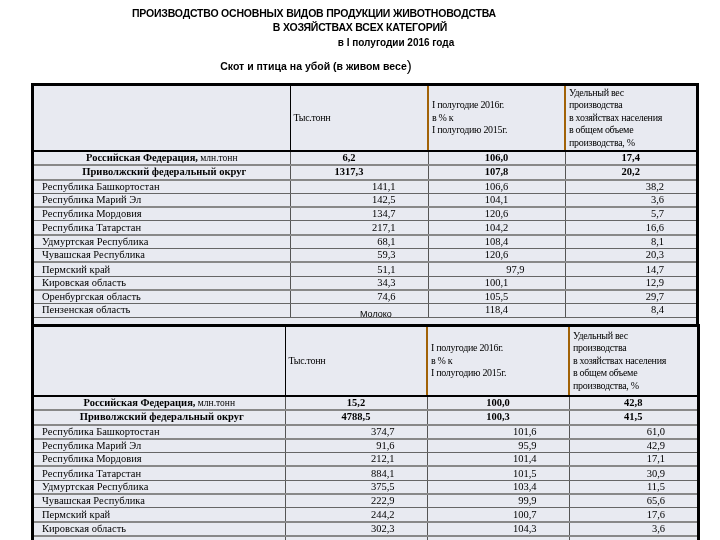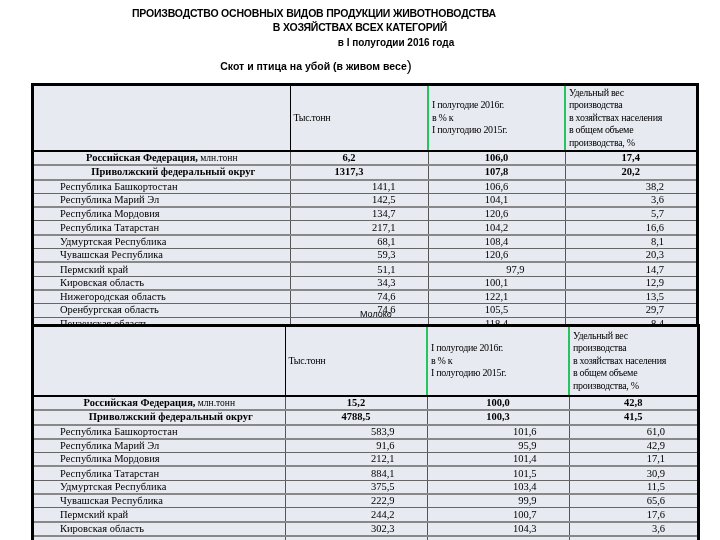--- a/index.html
+++ b/index.html
@@ -18,25 +18,25 @@
   .tbl table { border-collapse:collapse; width:100%; table-layout:fixed; }
   .tbl td { padding:0 3px; height:12.3px; line-height:12px; font-size:10.5px; white-space:nowrap;
             border-right:1px solid #555; overflow:hidden; }
   .tbl td:last-child { border-right:none; }
   .tbl tr.row td { border-bottom:1px solid #666; }
   .tbl tr.row.sep td { border-bottom:2px solid #888; }
   .tbl tr.head td { height:auto; vertical-align:middle; text-align:left; 
                     font-size:10px; line-height:12.5px; border-bottom:2px solid #000;
                     letter-spacing:-0.3px; }
   .tbl tr.head td.c0 { border-right:1px solid #000; }
-  .tbl tr.head td.c1, .tbl tr.head td.c2 { border-right:2px solid #22c55e; }
+  .tbl tr.head td.c1, .tbl tr.head td.c2 { border-right:2px solid #a16207; }
   .tbl td.num { text-align:center; }
   .tbl td.num3 { text-align:right; padding-right:32px;padding-left:12px; }
   .tbl tr.bold td { font-weight:bold;text-align:center; }
-  .tbl td.indent { padding-left:26px; }
+  .tbl td.indent { padding-left:8px; }
   .tbl .unit { font-weight:normal; font-size:9.5px; }
   .topbar { border-top:3px solid #000; }
 
   #t1 { left:31px; top:83px; width:668px; height:242px; }
   #t2 { left:31px; top:324px; width:669px; height:216px; }
   .overlay { position:absolute; left:360px; top:309px; font-family:"Liberation Sans", sans-serif;
              font-size:9px; color:#000; }
 </style>
 </head>
 <body>
@@ -127,26 +127,20 @@
       <td class="num3" style="padding-right:40px">97,9</td>
       <td class="num3">14,7</td>
     </tr>
     <tr class="row sep">
       <td class="indent">Кировская область</td>
       <td class="num3">34,3</td>
       <td class="num">100,1</td>
       <td class="num3">12,9</td>
     </tr>
     <tr class="row">
-      <td class="indent">Нижегородская область</td>
-      <td class="num3">74,6</td>
-      <td class="num">122,1</td>
-      <td class="num3">13,5</td>
-    </tr>
-    <tr class="row">
       <td class="indent">Оренбургская область</td>
       <td class="num3">74,6</td>
       <td class="num">105,5</td>
       <td class="num3">29,7</td>
     </tr>
     <tr class="row">
       <td class="indent">Пензенская область</td>
       <td class="num3"></td>
       <td class="num">118,4</td>
       <td class="num3">8,4</td>
@@ -189,21 +183,21 @@
       <td class="num">42,8</td>
     </tr>
     <tr class="row sep bold">
       <td class="indent">Приволжский  федеральный округ</td>
       <td class="num">4788,5</td>
       <td class="num">100,3</td>
       <td class="num">41,5</td>
     </tr>
     <tr class="row sep">
       <td class="indent">Республика Башкортостан</td>
-      <td class="num3">583,9</td>
+      <td class="num3">374,7</td>
       <td class="num3">101,6</td>
       <td class="num3">61,0</td>
     </tr>
     <tr class="row">
       <td class="indent">Республика Марий Эл</td>
       <td class="num3">91,6</td>
       <td class="num3">95,9</td>
       <td class="num3">42,9</td>
     </tr>
     <tr class="row sep">

